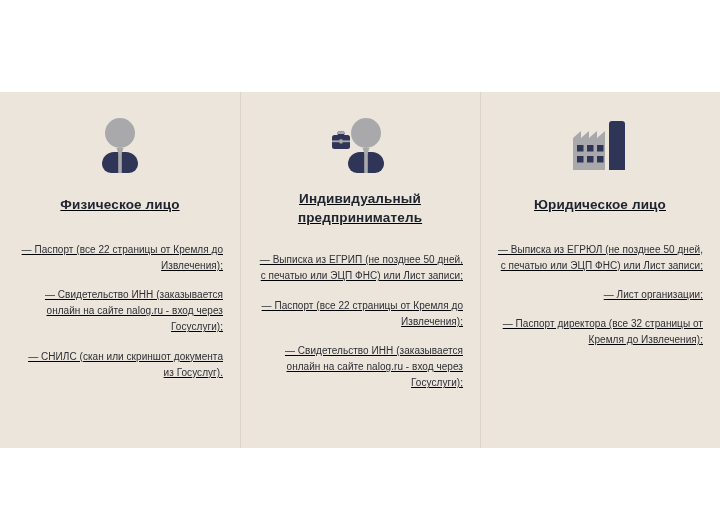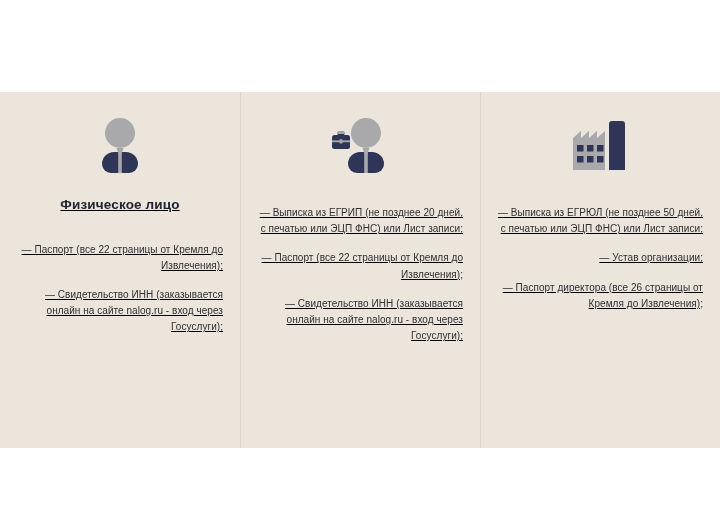--- a/index.html
+++ b/index.html
@@ -154,40 +154,42 @@
             <circle cx="31" cy="16" r="15" fill="#a9a9ac"></circle>
             <path d="M13 47 a12 12 0 0 1 12 -12 h12 a12 12 0 0 1 12 12 a9 9 0 0 1 -9 9 h-18 a9 9 0 0 1 -9 -9 z" fill="#2f3557"></path>
             <path d="M27.5 31 L31 41 L34.5 31 Z" fill="#a9a9ac"></path>
             <rect x="29.2" y="33" width="3.6" height="23" fill="#a9a9ac"></rect>
           </svg>
         </div>
         <h3 class="col-title">Физическое лицо</h3>
         <ul class="col-body">
           <li class="col-item">— Паспорт (все 22 страницы от Кремля до Извлечения);</li>
           <li class="col-item">— Свидетельство ИНН (заказывается онлайн на сайте nalog.ru - вход через Госуслуги);</li>
+          <li class="col-item">— СНИЛС (скан или скриншот документа из Госуслуг).</li>
         </ul>
       </div>
 
       <div class="column col-2">
         <div class="icon-wrap">
           <svg width="76" height="56" viewBox="0 0 76 56" aria-hidden="true">
             <circle cx="44" cy="16" r="15" fill="#a9a9ac"></circle>
             <path d="M26 47 a12 12 0 0 1 12 -12 h12 a12 12 0 0 1 12 12 a9 9 0 0 1 -9 9 h-18 a9 9 0 0 1 -9 -9 z" fill="#2f3557"></path>
             <path d="M40.5 31 L44 41 L47.5 31 Z" fill="#a9a9ac"></path>
             <rect x="42.2" y="33" width="3.6" height="23" fill="#a9a9ac"></rect>
 
             <rect x="10" y="18" width="18" height="14" rx="2.5" fill="#2f3557"></rect>
             <rect x="15.5" y="14.5" width="7" height="4" rx="1.4" fill="#2f3557"></rect>
             <rect x="15.5" y="14.5" width="7" height="2.6" rx="1.2" fill="#a9a9ac"></rect>
             <rect x="10" y="23.4" width="18" height="1.8" fill="#a9a9ac"></rect>
             <rect x="17.4" y="22.2" width="3.2" height="4.2" rx="1" fill="#a9a9ac"></rect>
           </svg>
         </div>
+        <h3 class="col-title two-line">Индивидуальный предприниматель</h3>
         <ul class="col-body">
-          <li class="col-item">— Выписка из ЕГРИП (не позднее 20 дней, с печатью или ЭЦП ФНС) или Лист записи;</li>
+          <li class="col-item">— Выписка из ЕГРИП (не позднее 50 дней, с печатью или ЭЦП ФНС) или Лист записи;</li>
           <li class="col-item">— Паспорт (все 22 страницы от Кремля до Извлечения);</li>
           <li class="col-item">— Свидетельство ИНН (заказывается онлайн на сайте nalog.ru - вход через Госуслуги);</li>
         </ul>
       </div>
 
       <div class="column col-3">
         <div class="icon-wrap">
           <svg width="62" height="50" viewBox="0 0 62 50" aria-hidden="true">
 
             <path d="M4 50 L4 18 L12 11 L12 18 L20 11 L20 18 L28 11 L28 18 L36 11 L36 50 Z" fill="#a9a9ac"></path>
@@ -195,24 +197,25 @@
             <path d="M40 50 L40 4 Q40 1 43 1 L53 1 Q56 1 56 4 L56 50 Z" fill="#2f3557"></path>
 
             <rect x="8" y="25" width="6.5" height="6.5" fill="#2f3557"></rect>
             <rect x="18" y="25" width="6.5" height="6.5" fill="#2f3557"></rect>
             <rect x="28" y="25" width="6.5" height="6.5" fill="#2f3557"></rect>
             <rect x="8" y="36" width="6.5" height="6.5" fill="#2f3557"></rect>
             <rect x="18" y="36" width="6.5" height="6.5" fill="#2f3557"></rect>
             <rect x="28" y="36" width="6.5" height="6.5" fill="#2f3557"></rect>
           </svg>
         </div>
+        <h3 class="col-title">Юридическое лицо</h3>
         <ul class="col-body">
           <li class="col-item">— Выписка из ЕГРЮЛ (не позднее 50 дней, с печатью или ЭЦП ФНС) или Лист записи;</li>
-          <li class="col-item">— Устав организации;</li>
-          <li class="col-item">— Паспорт директора (все 26 страницы от Кремля до Извлечения);</li>
+          <li class="col-item">— Лист организации;</li>
+          <li class="col-item">— Паспорт директора (все 32 страницы от Кремля до Извлечения);</li>
         </ul>
       </div>
 
     </div>
   </div>
 
   <div class="watermark">
     <span>
       <svg width="22" height="22" viewBox="0 0 22 22" aria-hidden="true">
         <circle cx="6.5" cy="6" r="4.6" fill="#ffffff"></circle>

